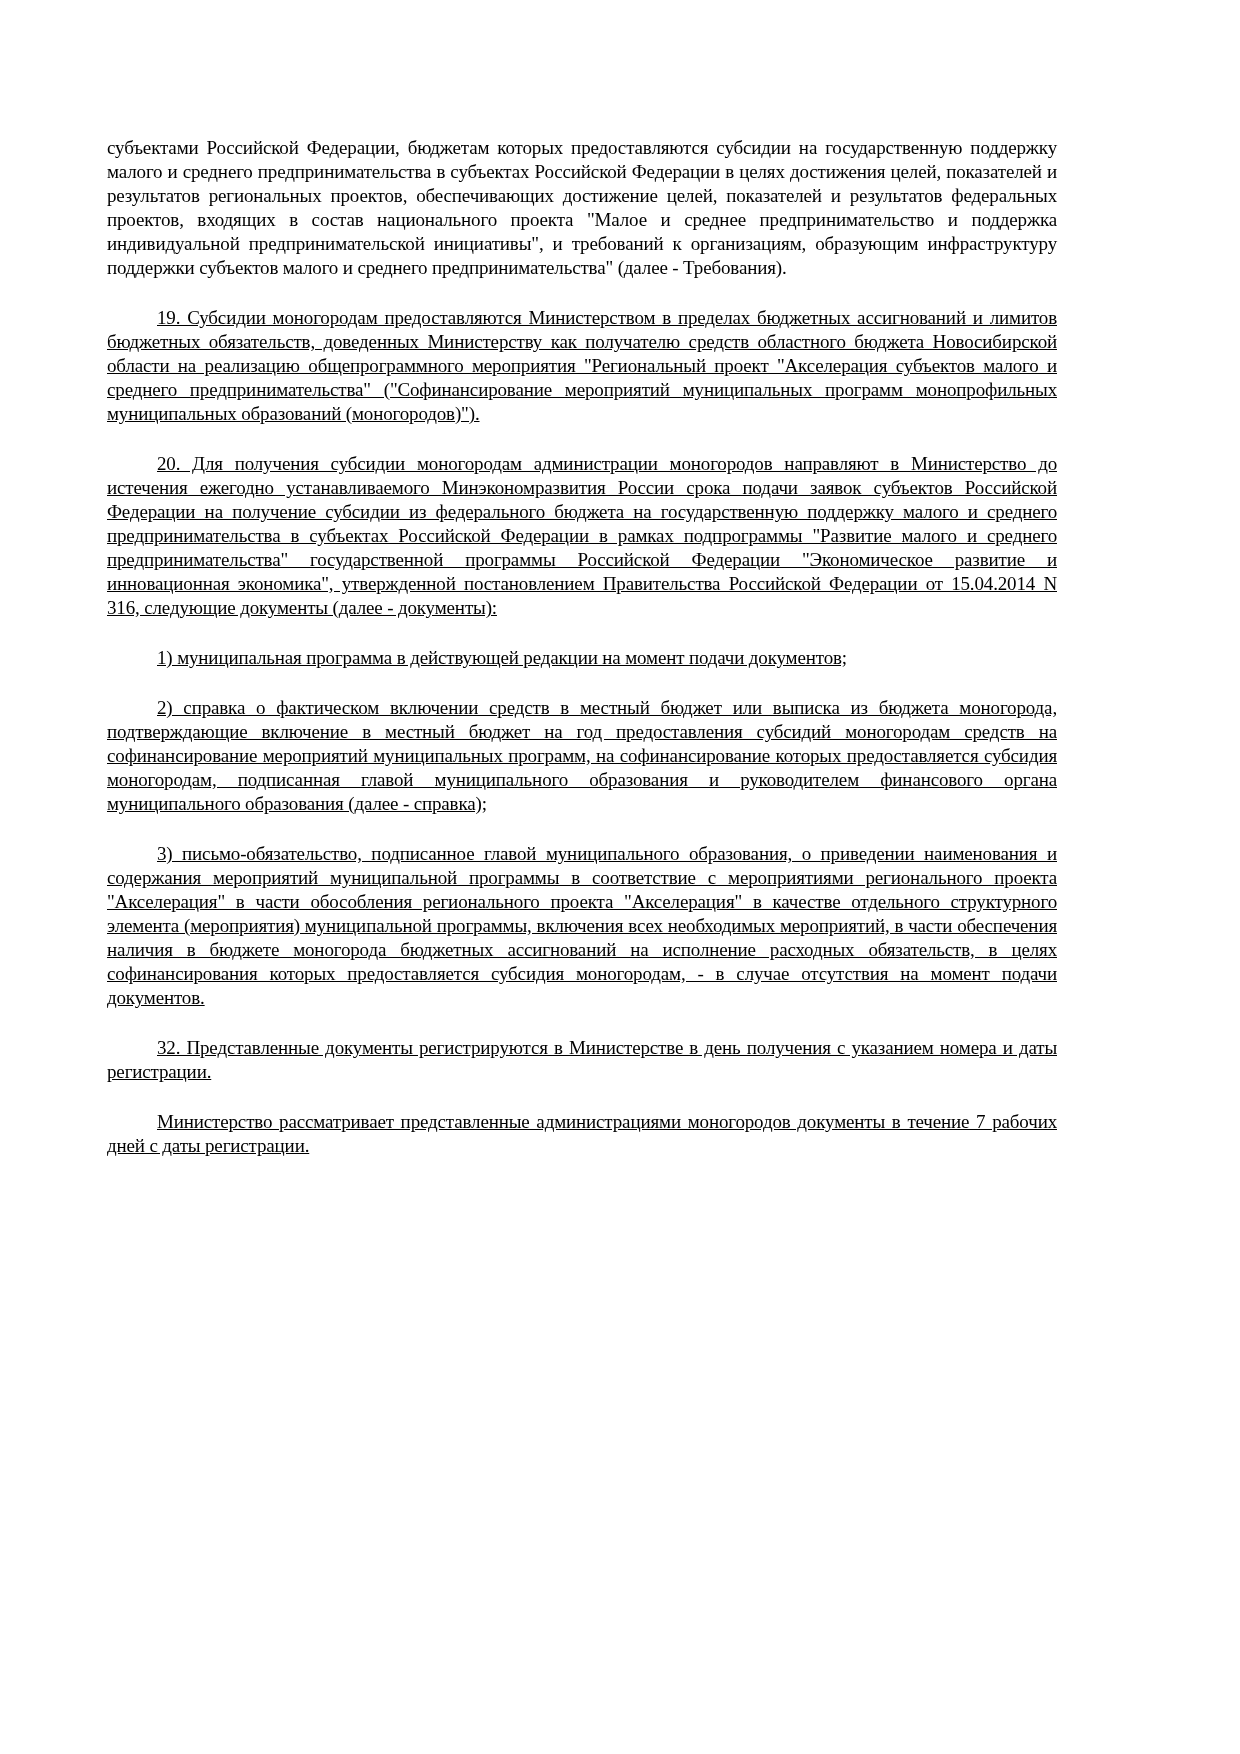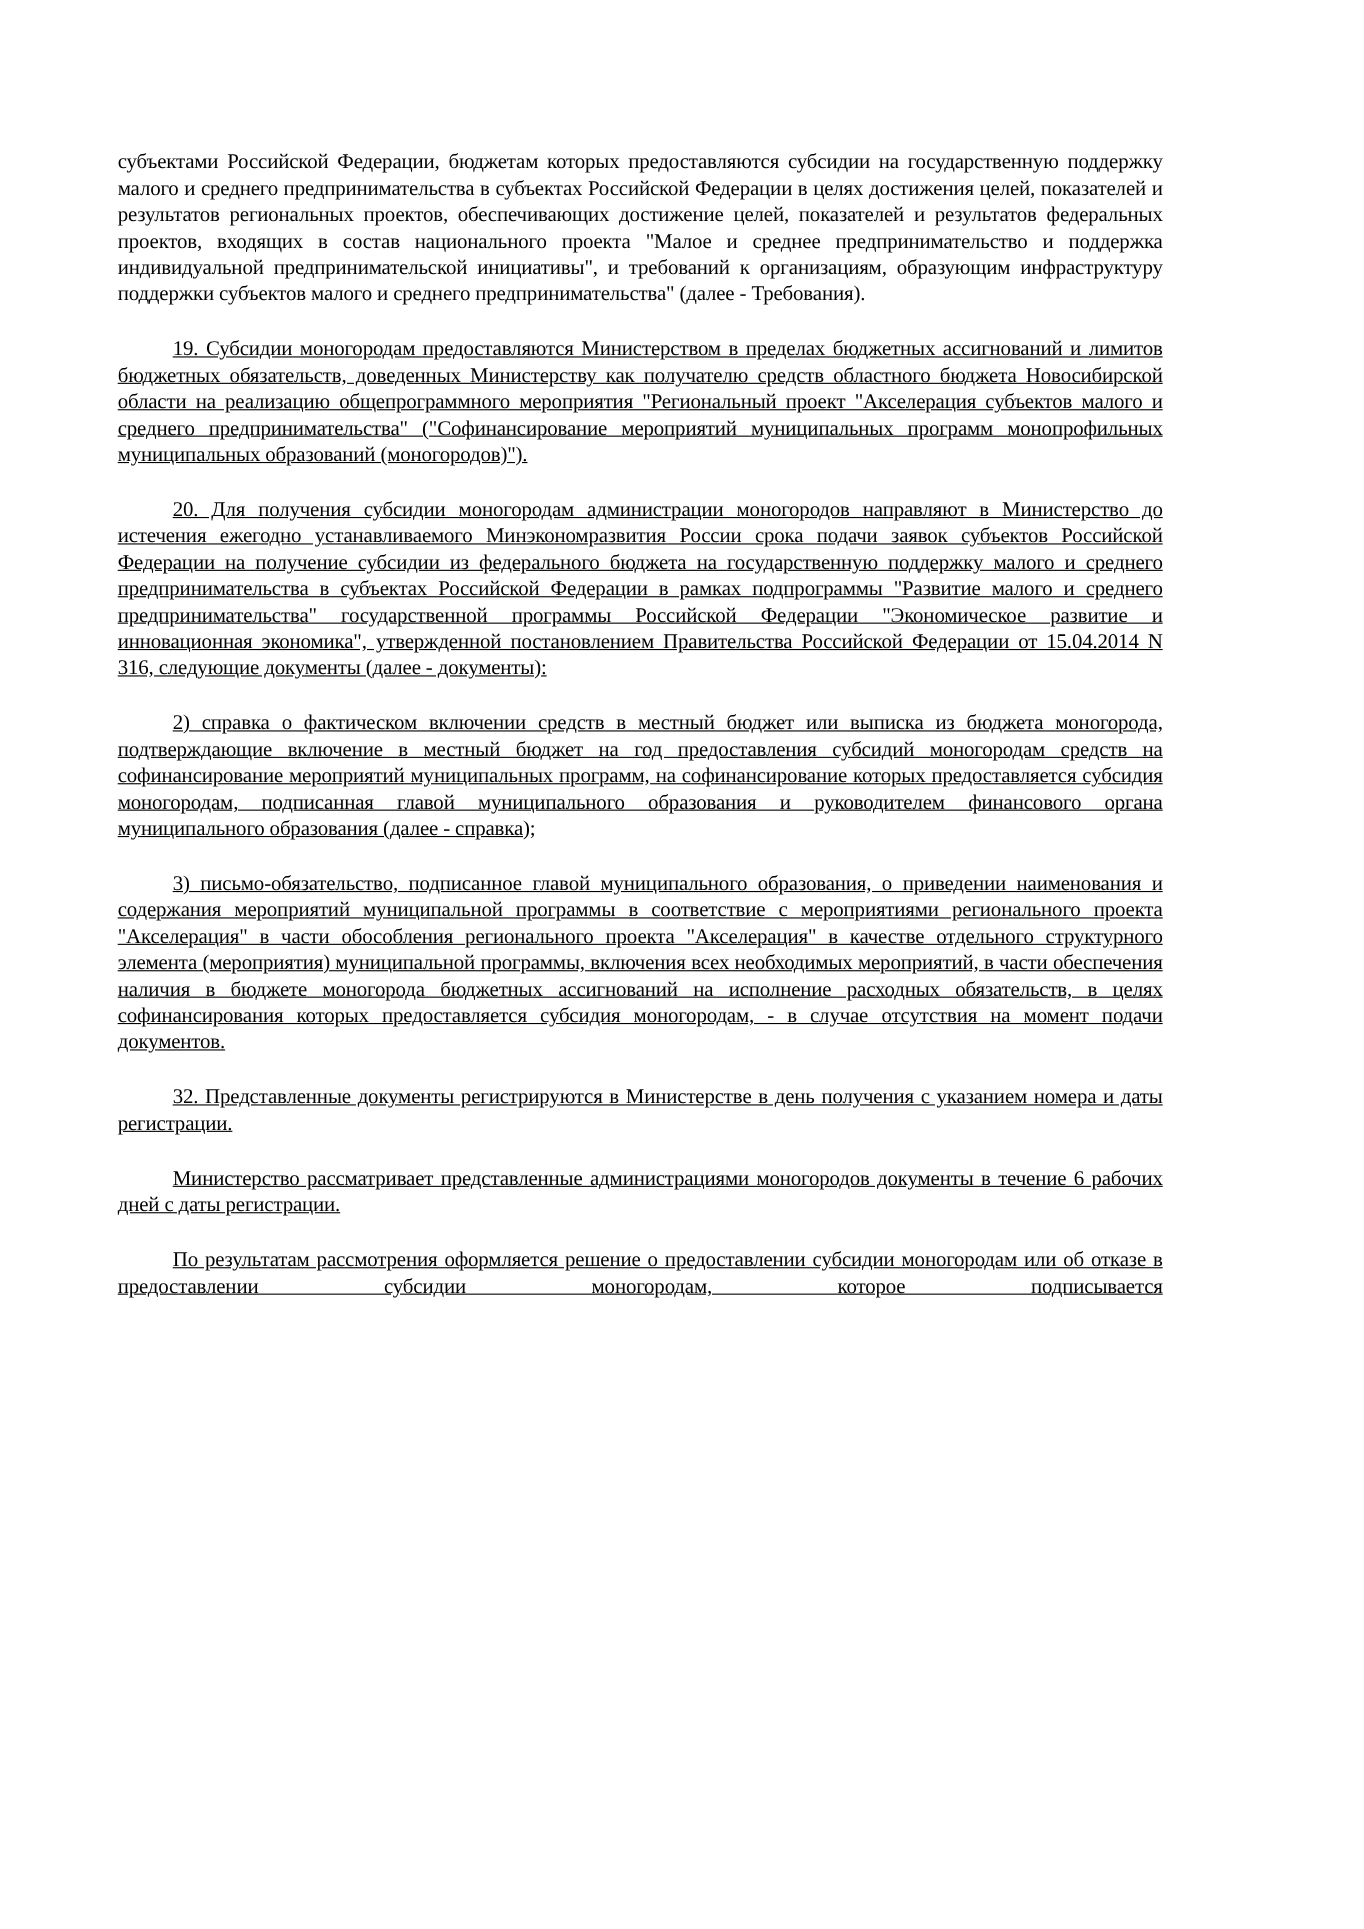--- a/index.html
+++ b/index.html
@@ -35,18 +35,18 @@
       text-decoration: underline;
     }
   </style>
 </head>
 <body>
 
 <div class="page">
   <p class="para">субъектами Российской Федерации, бюджетам которых предоставляются субсидии на государственную поддержку малого и среднего предпринимательства в субъектах Российской Федерации в целях достижения целей, показателей и результатов региональных проектов, обеспечивающих достижение целей, показателей и результатов федеральных проектов, входящих в состав национального проекта "Малое и среднее предпринимательство и поддержка индивидуальной предпринимательской инициативы", и требований к организациям, образующим инфраструктуру поддержки субъектов малого и среднего предпринимательства" (далее - Требования).</p>
   <p class="para indent">19. Субсидии моногородам предоставляются Министерством в пределах бюджетных ассигнований и лимитов бюджетных обязательств, доведенных Министерству как получателю средств областного бюджета Новосибирской области на реализацию общепрограммного мероприятия "Региональный проект "Акселерация субъектов малого и среднего предпринимательства" ("Софинансирование мероприятий муниципальных программ монопрофильных муниципальных образований (моногородов)").</p>
   <p class="para indent">20. Для получения субсидии моногородам администрации моногородов направляют в Министерство до истечения ежегодно устанавливаемого Минэкономразвития России срока подачи заявок субъектов Российской Федерации на получение субсидии из федерального бюджета на государственную поддержку малого и среднего предпринимательства в субъектах Российской Федерации в рамках подпрограммы "Развитие малого и среднего предпринимательства" государственной программы Российской Федерации "Экономическое развитие и инновационная экономика", утвержденной постановлением Правительства Российской Федерации от 15.04.2014 N 316, следующие документы (далее - документы):</p>
+  <p class="para indent">1) муниципальная программа в действующей редакции на момент подачи документов;</p>
   <p class="para indent">2) справка о фактическом включении средств в местный бюджет или выписка из бюджета моногорода, подтверждающие включение в местный бюджет на год предоставления субсидий моногородам средств на софинансирование мероприятий муниципальных программ, на софинансирование которых предоставляется субсидия моногородам, подписанная главой муниципального образования и руководителем финансового органа муниципального образования (далее - справка);</p>
   <p class="para indent">3) письмо-обязательство, подписанное главой муниципального образования, о приведении наименования и содержания мероприятий муниципальной программы в соответствие с мероприятиями регионального проекта "Акселерация" в части обособления регионального проекта "Акселерация" в качестве отдельного структурного элемента (мероприятия) муниципальной программы, включения всех необходимых мероприятий, в части обеспечения наличия в бюджете моногорода бюджетных ассигнований на исполнение расходных обязательств, в целях софинансирования которых предоставляется субсидия моногородам, - в случае отсутствия на момент подачи документов.</p>
   <p class="para indent">32. Представленные документы регистрируются в Министерстве в день получения с указанием номера и даты регистрации.</p>
-  <p class="para indent">Министерство рассматривает представленные администрациями моногородов документы в течение 6 рабочих дней с даты регистрации.</p>
-  <p class="para indent" style="text-align-last: justify;">По результатам рассмотрения оформляется решение о предоставлении субсидии моногородам или об отказе в предоставлении субсидии моногородам, которое подписывается</p>
+  <p class="para indent">Министерство рассматривает представленные администрациями моногородов документы в течение 7 рабочих дней с даты регистрации.</p>
 </div>
 
 </body></html>

